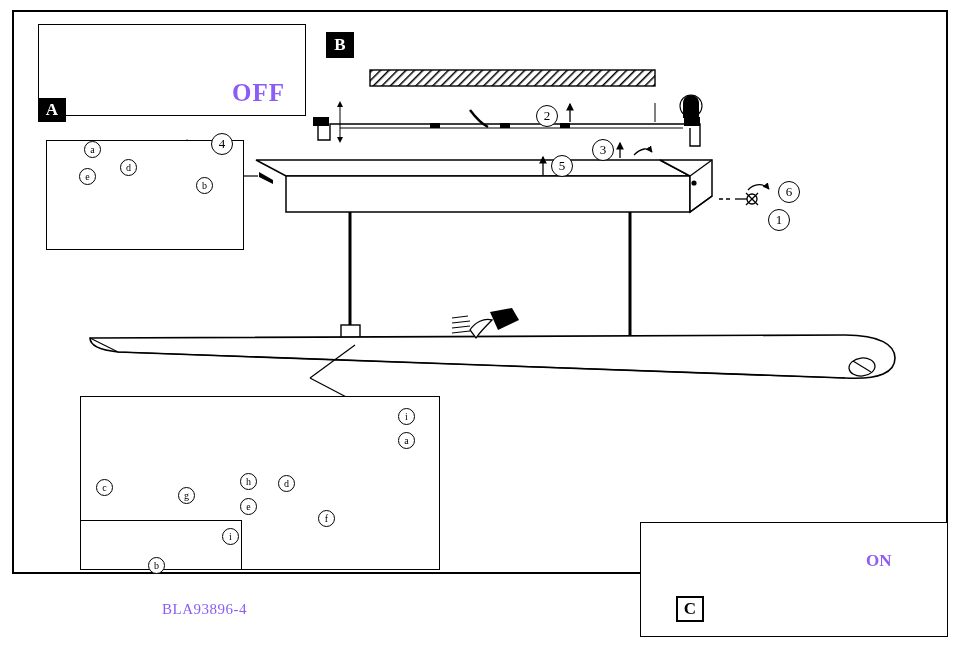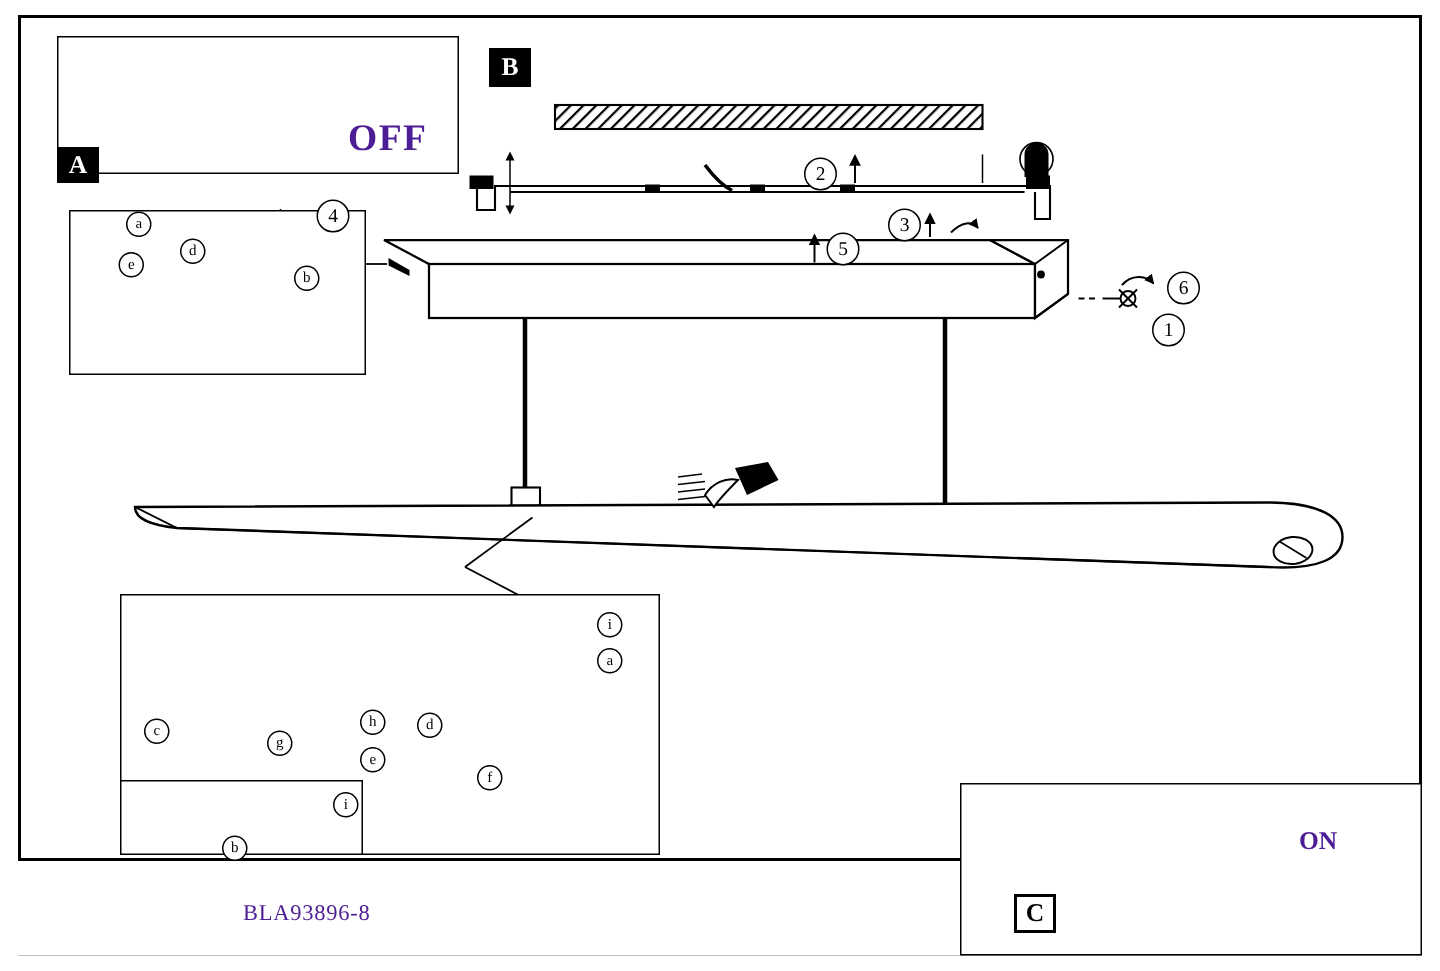--- a/index.html
+++ b/index.html
@@ -44,21 +44,21 @@
     justify-content: center;
     box-sizing: border-box;
   }
   .label-badge.light {
     background: #fff;
     color: #000;
   }
   .txt {
     position: absolute;
     font-family: "Liberation Serif", serif;
-    color: #4c1d95;
+    color: #8b5cf6;
     white-space: nowrap;
   }
   .circ {
     position: absolute;
     border: 1.3px solid #000;
     border-radius: 50%;
     background: #fff;
     display: flex;
     align-items: center;
     justify-content: center;
@@ -317,15 +317,15 @@
   <div class="circ" style="left:178px; top:487px; width:17px; height:17px; font-size:10px;">g</div>
   <div class="circ" style="left:240px; top:473px; width:17px; height:17px; font-size:10px;">h</div>
   <div class="circ" style="left:278px; top:475px; width:17px; height:17px; font-size:10px;">d</div>
   <div class="circ" style="left:240px; top:498px; width:17px; height:17px; font-size:10px;">e</div>
 
   <div class="circ" style="left:148px; top:557px; width:17px; height:17px; font-size:10px;">b</div>
   <div class="circ" style="left:222px; top:528px; width:17px; height:17px; font-size:10px;">i</div>
 
   <div class="circ" style="left:318px; top:510px; width:17px; height:17px; font-size:10px;">f</div>
 
-  <div class="txt" style="left:162px; top:601px; font-size:15px; letter-spacing:0.5px;">BLA93896-8</div>
+  <div class="txt" style="left:162px; top:601px; font-size:15px; letter-spacing:0.5px;">BLA93896-4</div>
 
 </div>
 
 </body></html>

